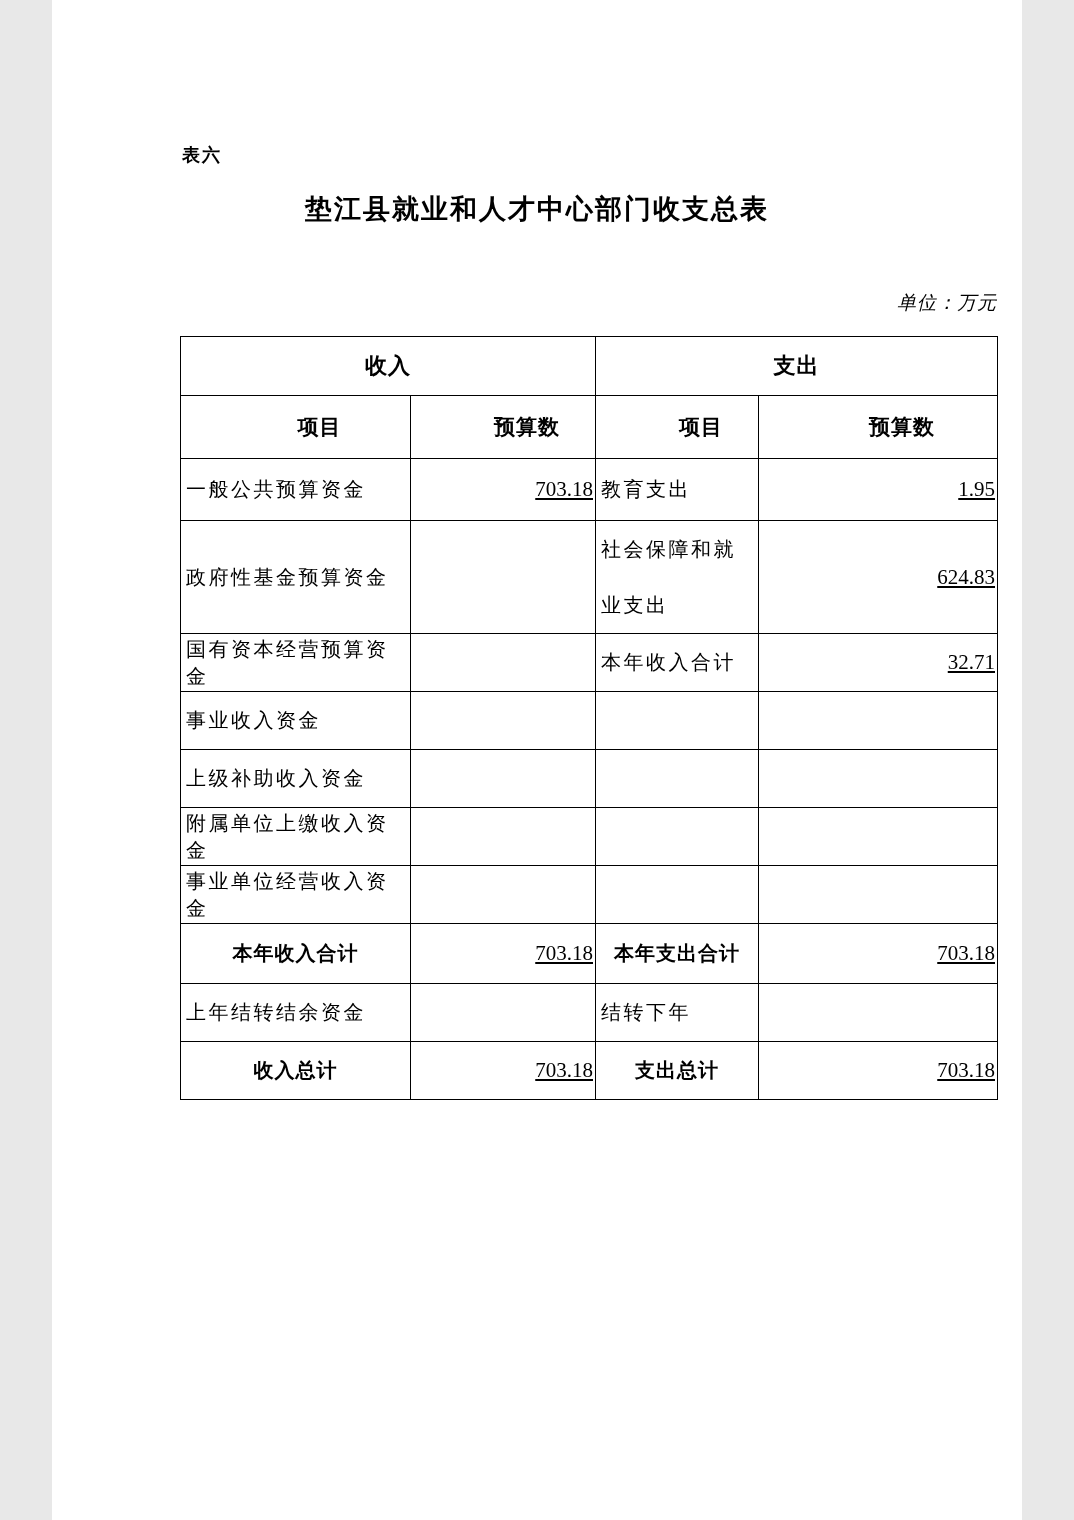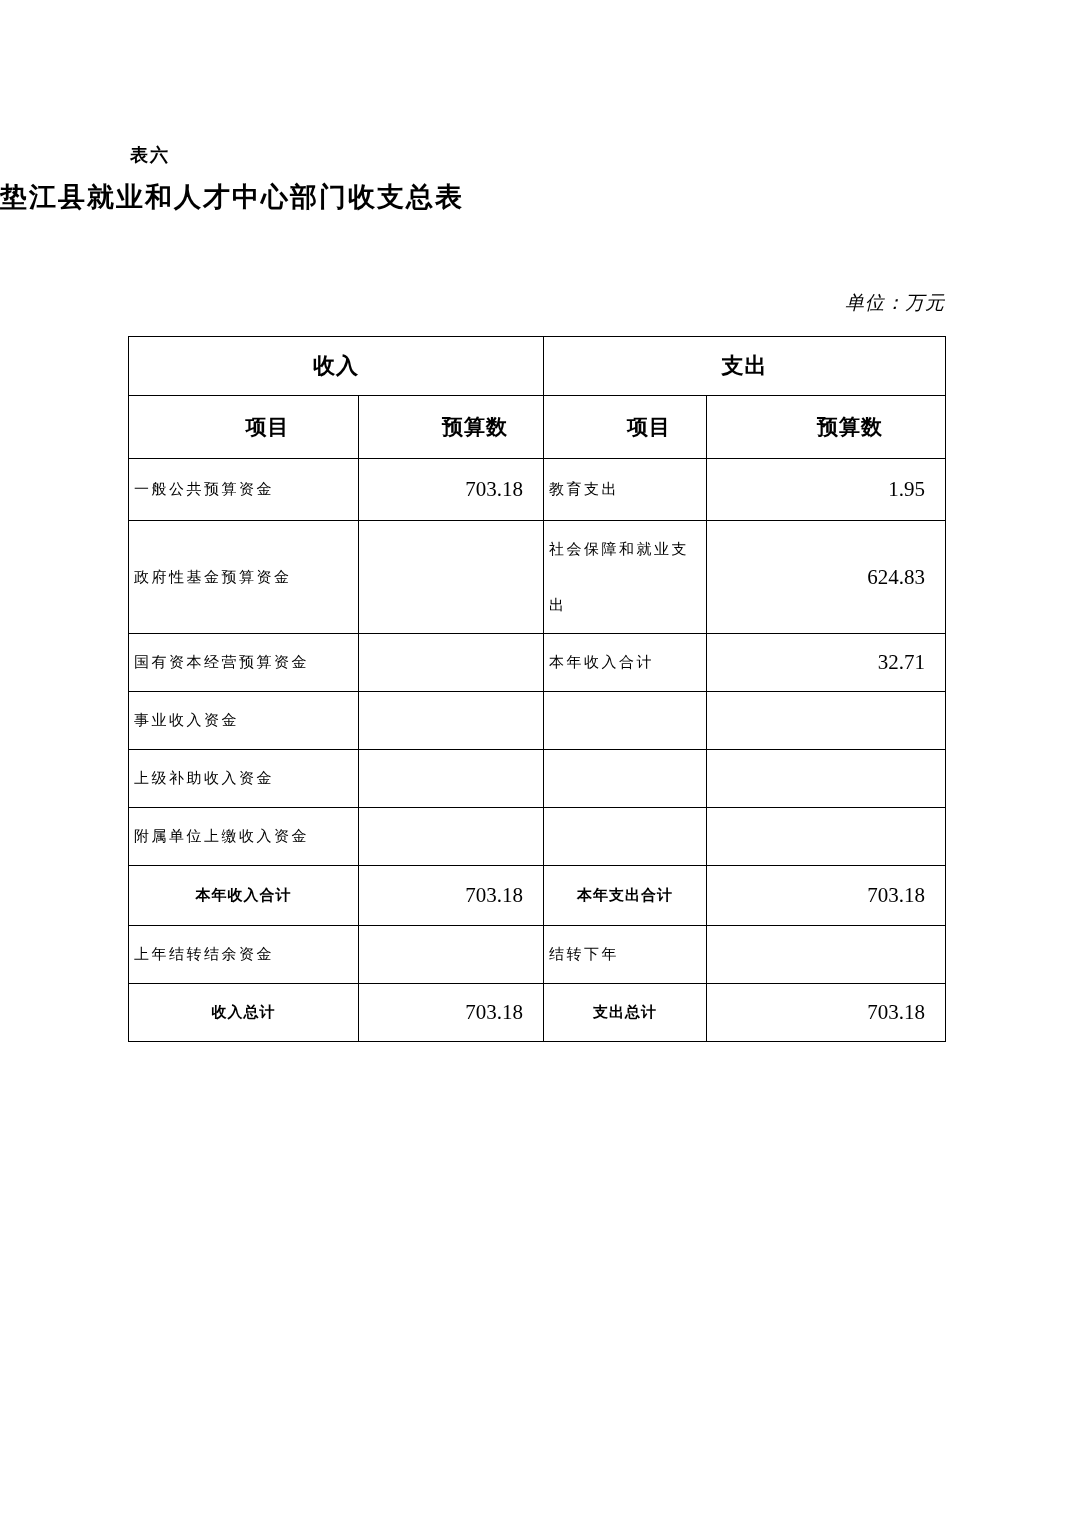--- a/index.html
+++ b/index.html
@@ -1,39 +1,40 @@
 <!DOCTYPE html>
 <html><head>
 <meta charset="utf-8">
 <style>
   html, body { margin: 0; padding: 0; background: #e8e8e8; }
   .sheet {
     position: relative;
-    width: 1074px;
+    width: 970px;
     height: 1520px;
     margin: 0 auto;
     background: #ffffff;
     color: #000000;
     font-family: "Liberation Serif", serif;
     overflow: hidden;
   }
   .sheet-label {
     position: absolute;
     left: 130px;
     top: 143px;
     font-size: 18px;
     font-weight: bold;
     letter-spacing: 2px;
   }
   .doc-title {
     position: absolute;
     left: 0;
-    top: 179px;
+    top: 191px;
     width: 100%;
     margin: 0;
+    text-align: center;
     font-size: 27px;
     font-weight: bold;
     letter-spacing: 2px;
   }
   .unit-note {
     position: absolute;
     top: 290px;
     left: 0;
     width: 945px;
     text-align: right;
@@ -71,29 +72,30 @@
     font-family: Liberation Serif, serif;
     font-size: 21px;
     font-weight: bold;
     text-align: center;
     letter-spacing: 1px;
     padding-left: 48px;
   }
   td.item {
     text-align: left;
     padding-left: 5px;
-    font-size: 15px;
+    font-size: 20px;
     letter-spacing: 2.5px;
     line-height: 1.35;
   }
   td.num {
     text-align: right;
-    padding-right: 20px;
+    padding-right: 2px;
     font-size: 21px;
     letter-spacing: 0;
+    text-decoration: underline;
   }
   tr.r-first  td { height: 61px; }
   tr.r-tall   td { height: 112px; }
   tr.r-norm   td { height: 57px; }
   tr.r-total1 td { height: 59px; }
   tr.r-total2 td { height: 57px; }
   tr.r-tall td.item { line-height: 56px; }
   tr.total td.item {
     text-align: center;
     padding-left: 0;
@@ -161,20 +163,26 @@
         <td class="num"></td>
         <td class="item"></td>
         <td class="num"></td>
       </tr>
       <tr class="r-norm">
         <td class="item">附属单位上缴收入资金</td>
         <td class="num"></td>
         <td class="item"></td>
         <td class="num"></td>
       </tr>
+      <tr class="r-norm">
+        <td class="item">事业单位经营收入资金</td>
+        <td class="num"></td>
+        <td class="item"></td>
+        <td class="num"></td>
+      </tr>
       <tr class="r-total1 total">
         <td class="item">本年收入合计</td>
         <td class="num">703.18</td>
         <td class="item">本年支出合计</td>
         <td class="num">703.18</td>
       </tr>
       <tr class="r-norm">
         <td class="item">上年结转结余资金</td>
         <td class="num"></td>
         <td class="item">结转下年</td>

